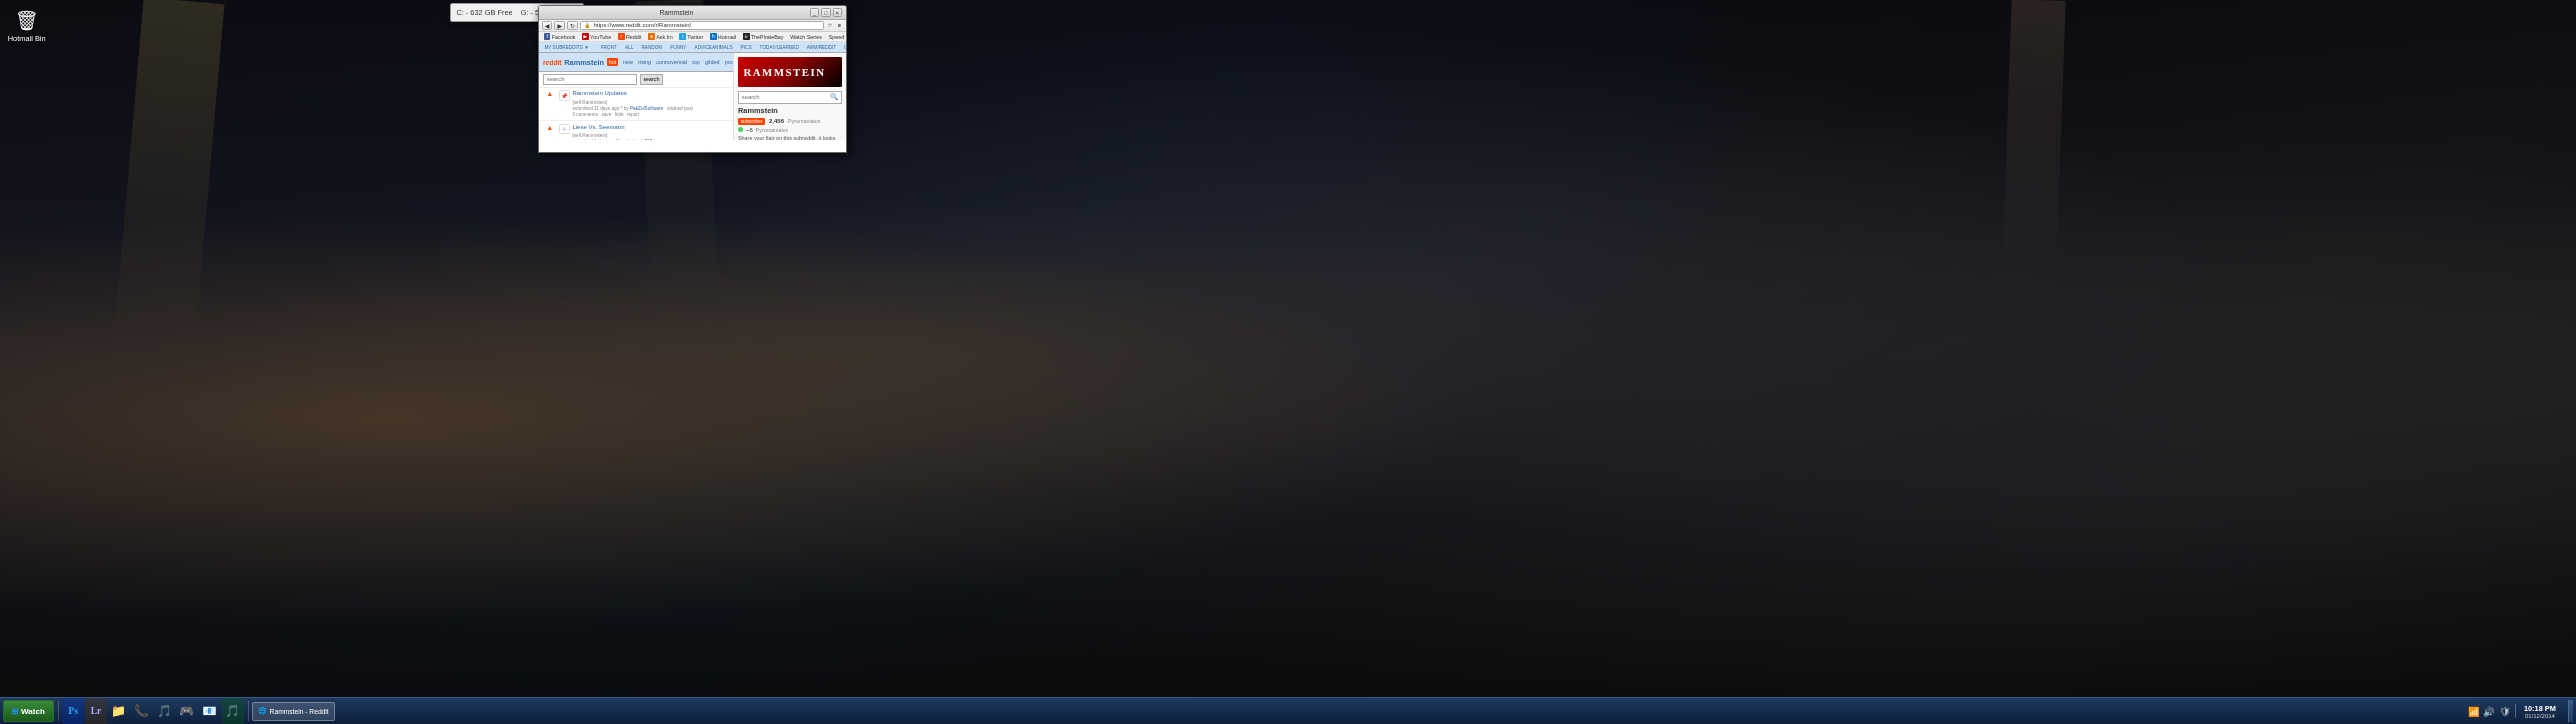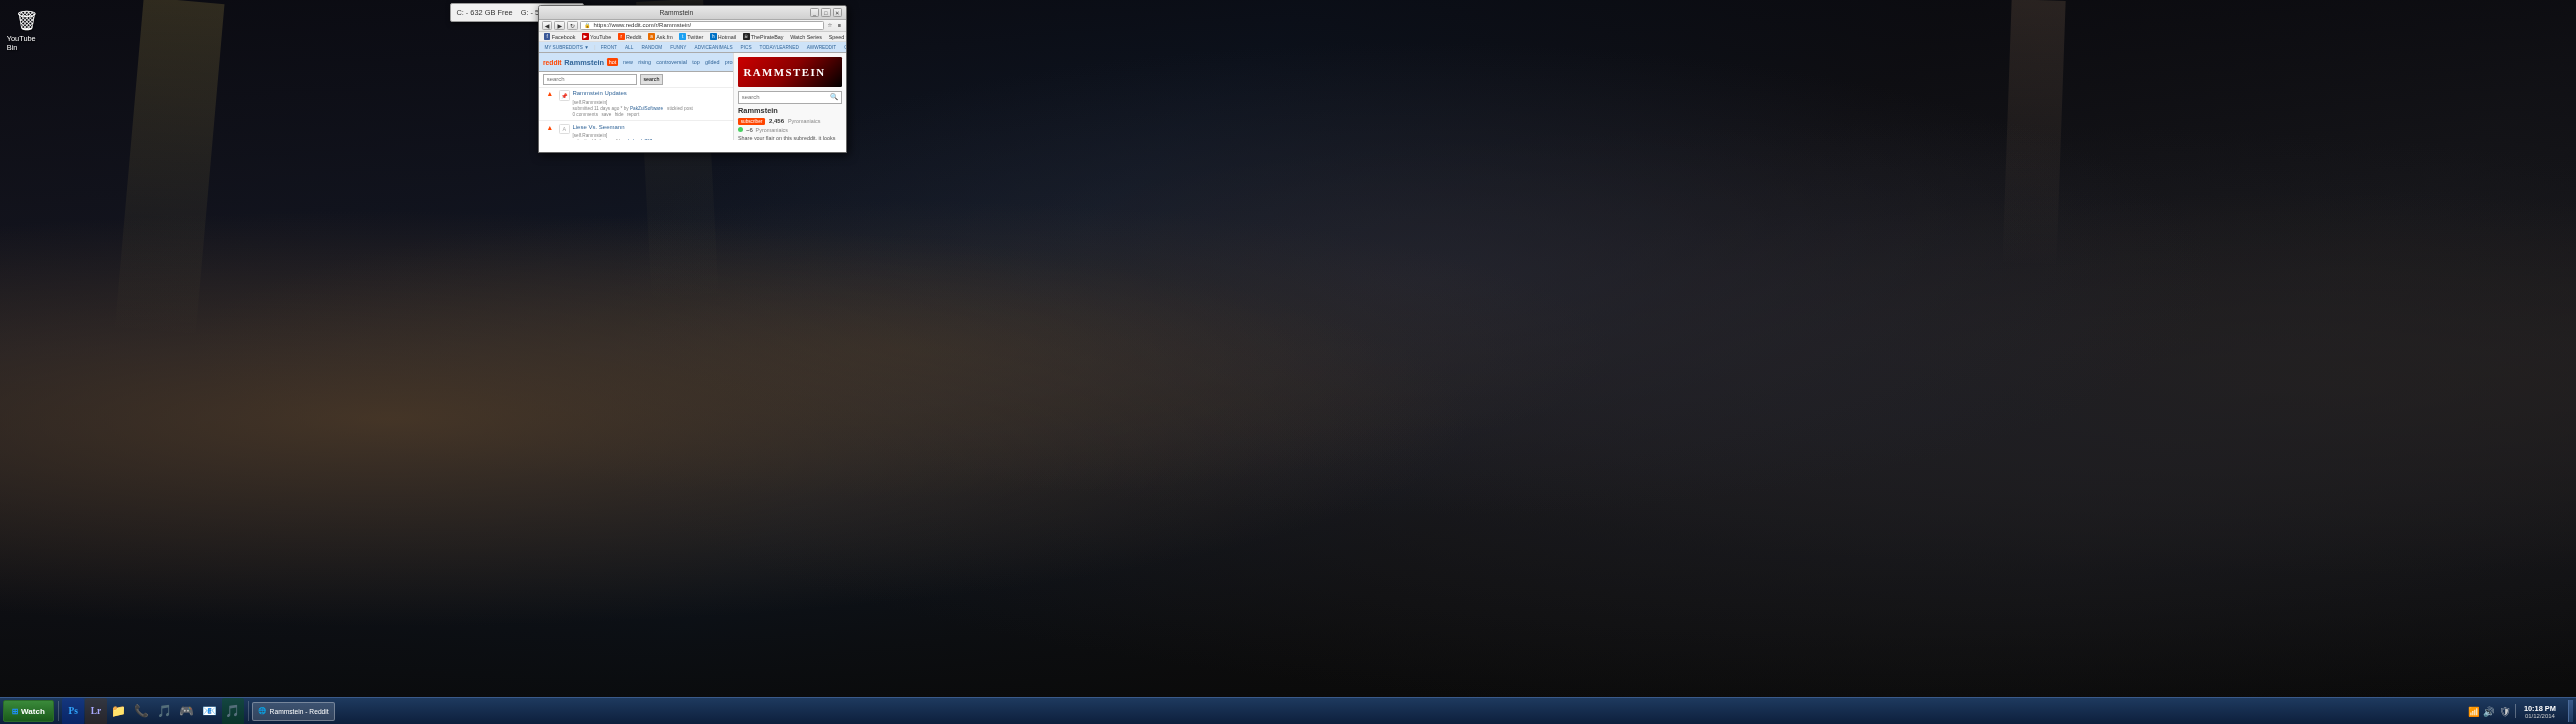--- a/index.html
+++ b/index.html
@@ -622,21 +622,21 @@
 <body>
 
 <div class="desktop">
   <div class="concert-bg"></div>
   <div class="stage-light-1"></div>
   <div class="stage-light-2"></div>
   <div class="stage-light-3"></div>
 
   <div class="recycle-bin">
     <div class="recycle-bin-icon">🗑</div>
-    <span>YouTube Bin</span>
+    <span>Hotmail Bin</span>
   </div>
 
   <div class="file-manager">
     <span>C: - 632 GB Free</span>
     <span>G: - 533 GB Free</span>
   </div>
 
   <div class="browser-window">
 
     <div class="browser-titlebar">

